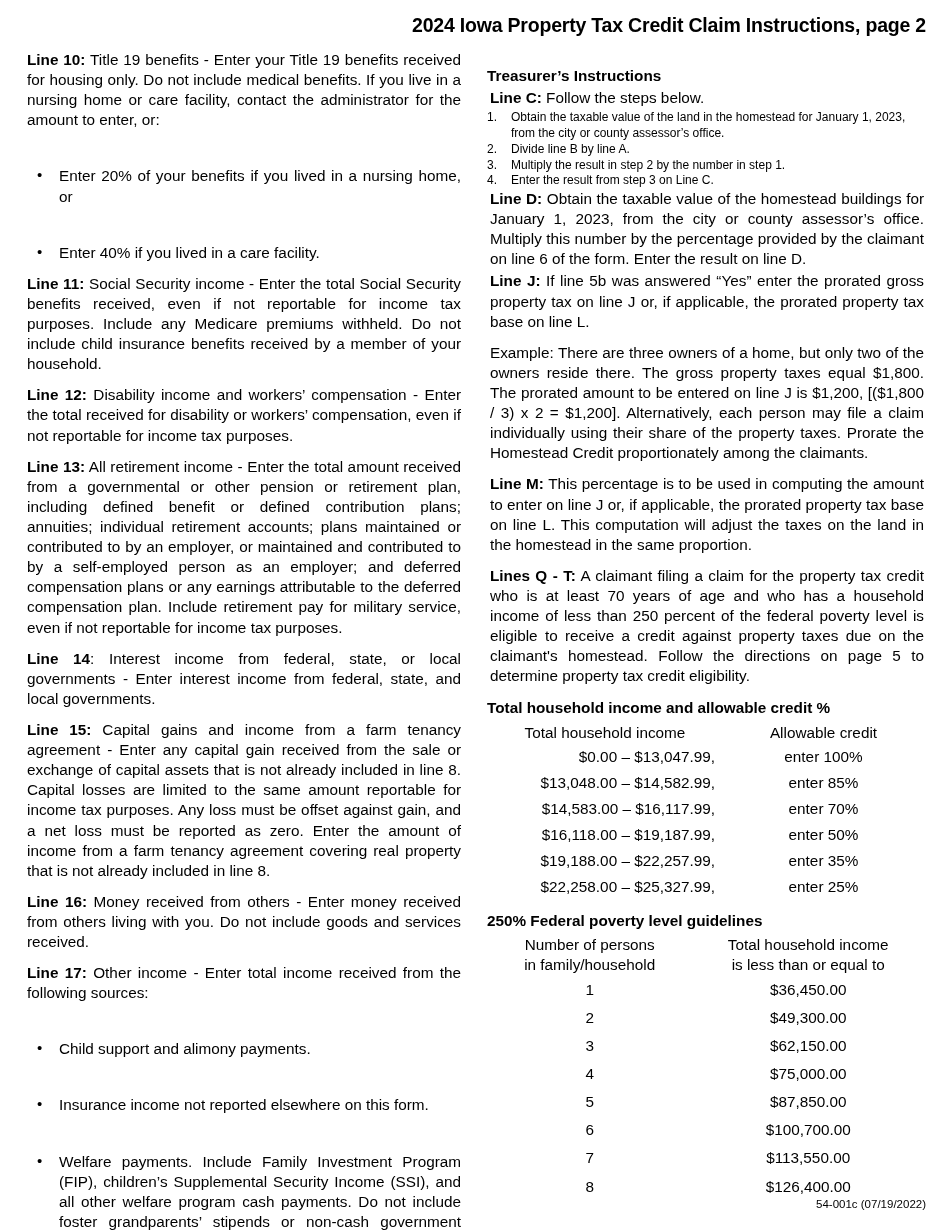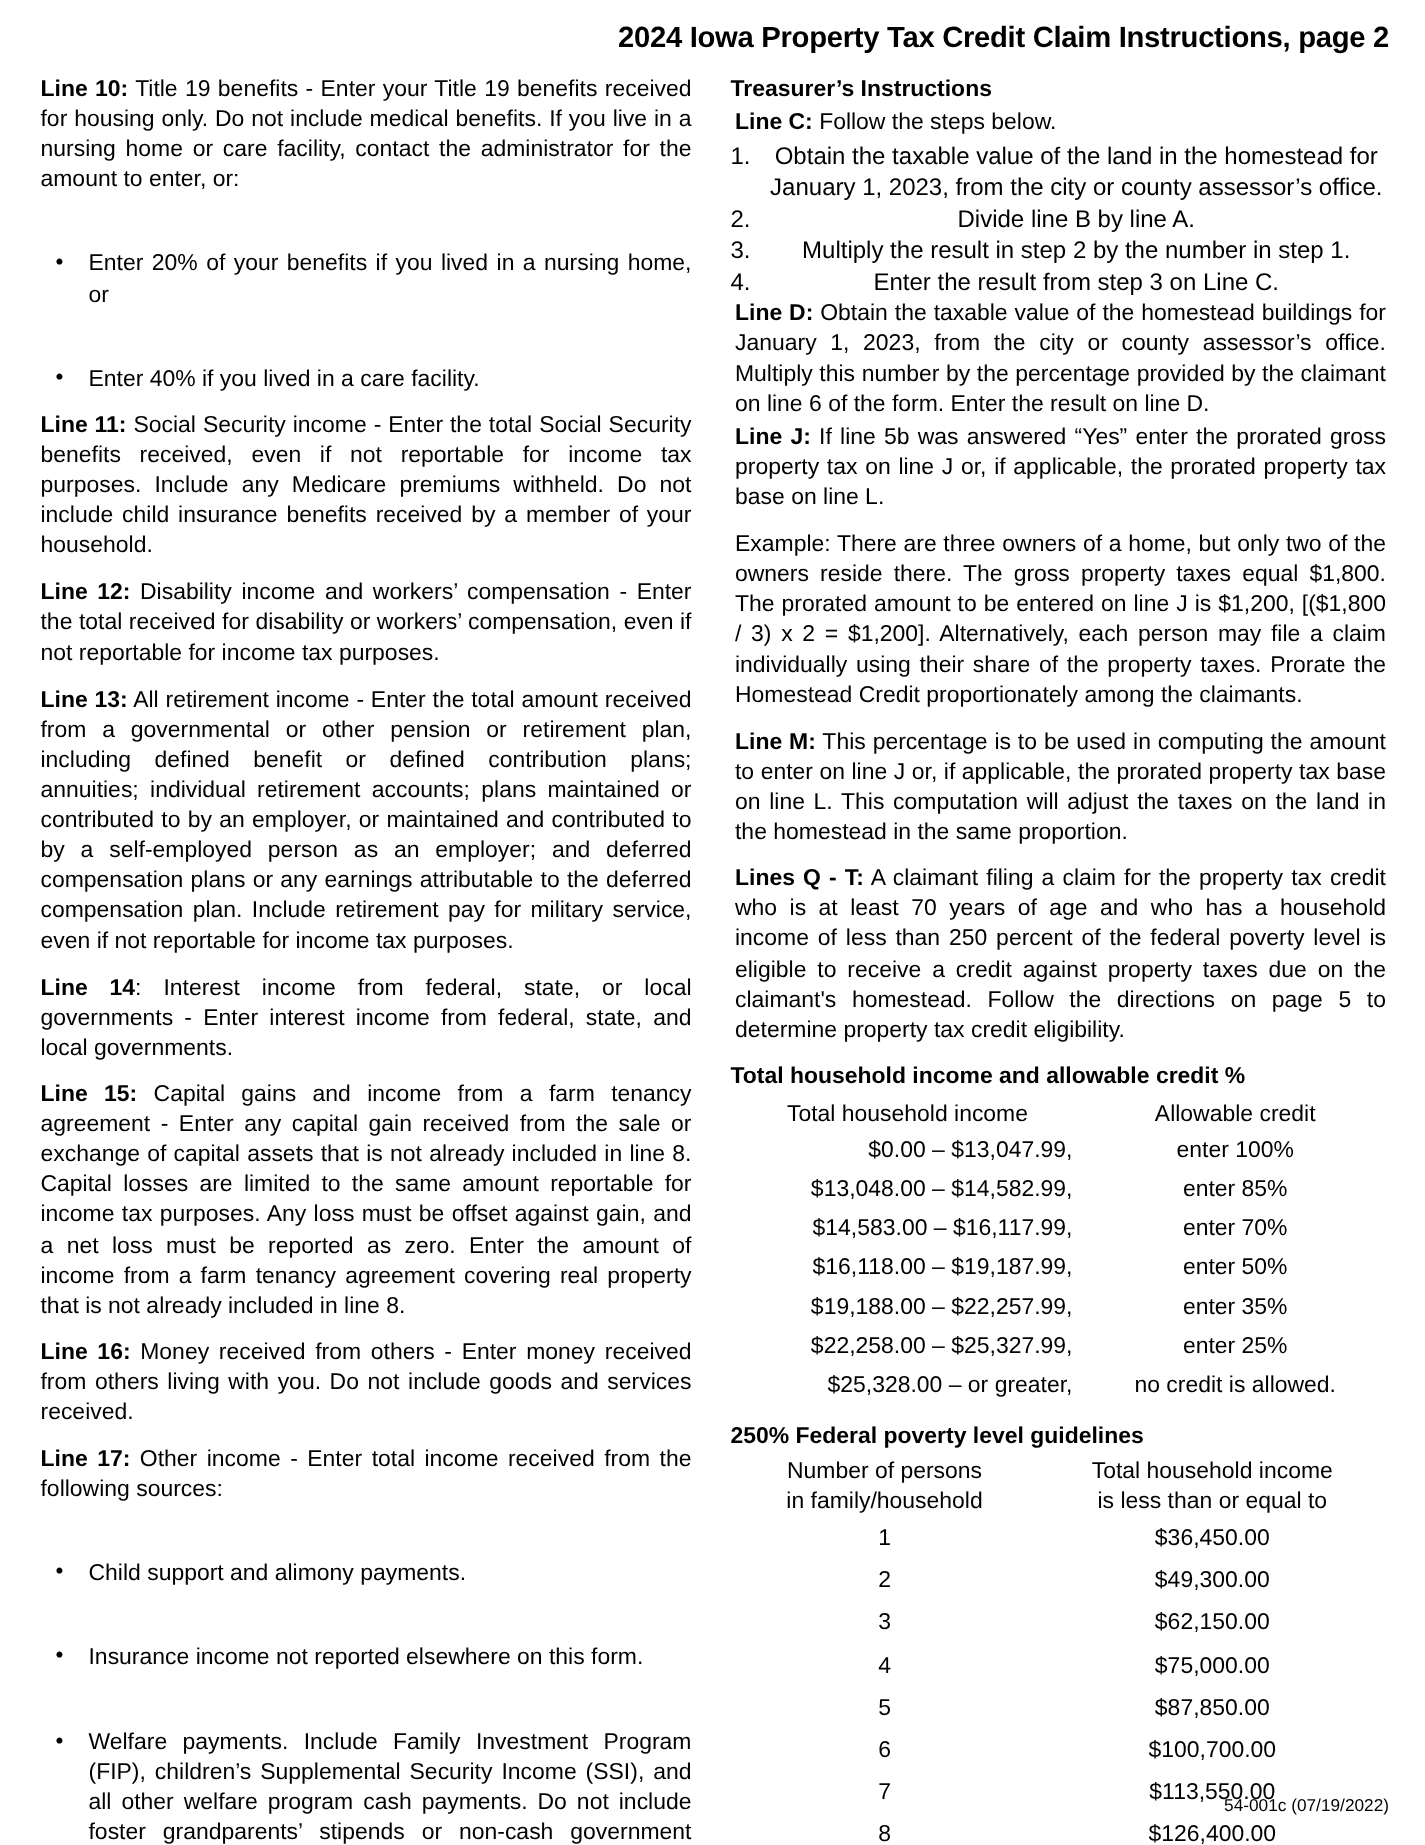--- a/index.html
+++ b/index.html
@@ -90,39 +90,39 @@
   
   ol.steps {
     margin: 0 0 0 0;
     padding: 0;
     list-style: none;
     counter-reset: stepnum;
   }
   ol.steps li {
     position: relative;
     padding-left: 24px;
-    font-size: 16px;
-    line-height: 1.315;
-    text-align: center;
+    font-size: 12px;
+    line-height: 1.315;
+    text-align: left;
   }
   ol.steps li::before {
     counter-increment: stepnum;
     content: counter(stepnum) ".";
     position: absolute;
     left: 0;
     top: 0;
   }
 
   h3.subhead {
     margin: 11px 0 2px 0;
     font-size: 15.3px;
     font-weight: bold;
     line-height: 1.315;
   }
-  h3.subhead.first { margin-top: 0; }
+  h3.subhead.first { margin-top: 16px; }
 
   
   table.twocol {
     width: 100%;
     border-collapse: collapse;
     font-size: 15.3px;
     line-height: 1.315;
     margin: 0;
   }
   table.twocol th {
@@ -262,24 +262,20 @@
             <td class="c-income">$16,118.00 – $19,187.99,</td>
             <td class="c-credit">enter 50%</td>
           </tr>
           <tr class="row">
             <td class="c-income">$19,188.00 – $22,257.99,</td>
             <td class="c-credit">enter 35%</td>
           </tr>
           <tr class="row">
             <td class="c-income">$22,258.00 – $25,327.99,</td>
             <td class="c-credit">enter 25%</td>
-          </tr>
-          <tr class="row">
-            <td class="c-income">$25,328.00 – or greater,</td>
-            <td class="c-credit">no credit is allowed.</td>
           </tr>
         </tbody>
       </table>
 
       <h3 class="subhead">250% Federal poverty level guidelines</h3>
       <table class="twocol poverty-table">
         <thead>
           <tr>
             <th class="p-persons">
               <span class="hl">Number of persons</span>

